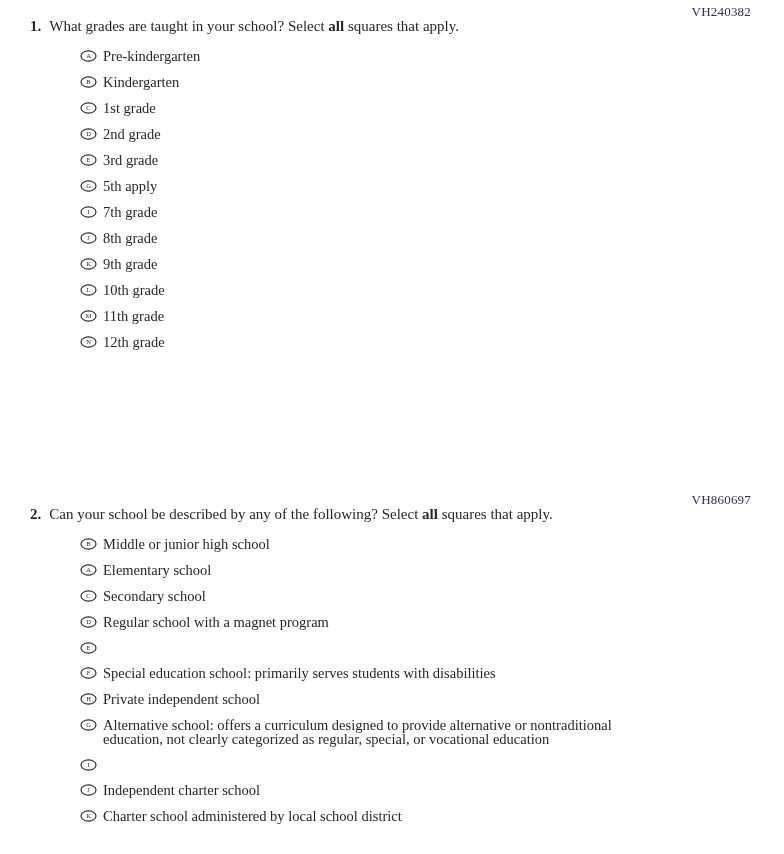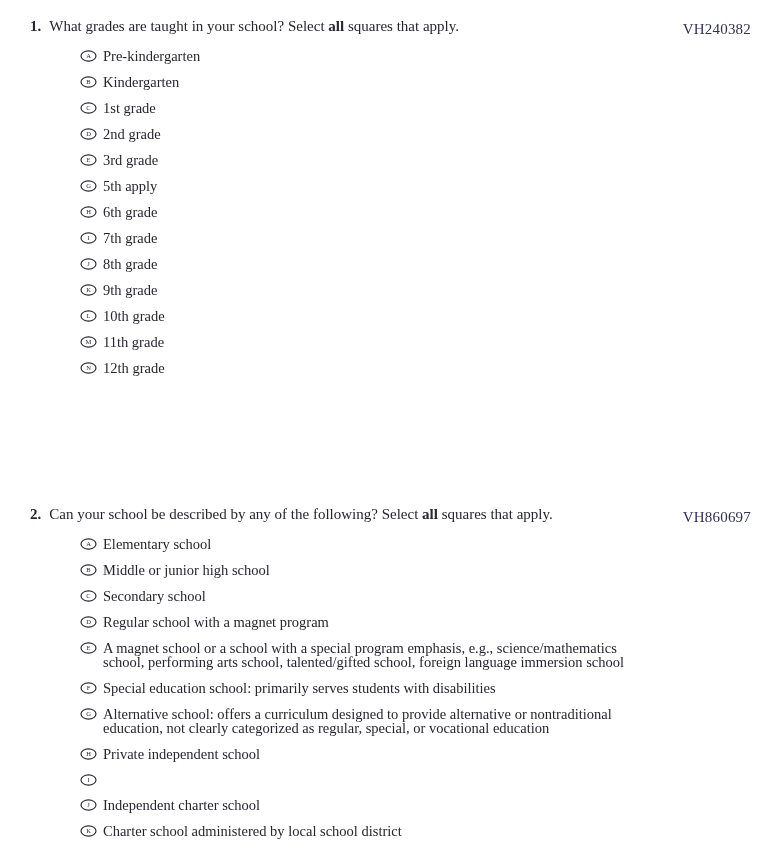--- a/index.html
+++ b/index.html
@@ -18,23 +18,23 @@
   .question-block {
     position: absolute;
     left: 0;
     width: 784px;
   }
   #qb0 { top: 0; }
   #qb1 { top: 488px; }
 
   .code {
     position: absolute;
-    top: 21px;
+    top: 4px;
     right: 33px;
-    font-size: 15px;
+    font-size: 13px;
     letter-spacing: 0.2px;
     color: #30305a;
   }
   .prompt {
     position: absolute;
     top: 18px;
     left: 30px;
     width: 724px;
     font-size: 15px;
     line-height: 17px;
@@ -136,29 +136,20 @@
               <ellipse cx="8.5" cy="6" rx="7.5" ry="5.1" fill="none" stroke="#26262e" stroke-width="1.15"></ellipse>
               <text x="8.5" y="8.3" text-anchor="middle" font-size="6.5" font-family="Liberation Serif, serif" fill="#26262e">G</text>
             </svg>
           </span>
           <span class="option-label">5th apply</span>
         </div>
         <div class="option-row">
           <span class="oval">
             <svg width="17" height="12" viewBox="0 0 17 12">
               <ellipse cx="8.5" cy="6" rx="7.5" ry="5.1" fill="none" stroke="#26262e" stroke-width="1.15"></ellipse>
-              <text x="8.5" y="8.3" text-anchor="middle" font-size="6.5" font-family="Liberation Serif, serif" fill="#26262e">H</text>
-            </svg>
-          </span>
-          <span class="option-label">6th grade</span>
-        </div>
-        <div class="option-row">
-          <span class="oval">
-            <svg width="17" height="12" viewBox="0 0 17 12">
-              <ellipse cx="8.5" cy="6" rx="7.5" ry="5.1" fill="none" stroke="#26262e" stroke-width="1.15"></ellipse>
               <text x="8.5" y="8.3" text-anchor="middle" font-size="6.5" font-family="Liberation Serif, serif" fill="#26262e">I</text>
             </svg>
           </span>
           <span class="option-label">7th grade</span>
         </div>
         <div class="option-row">
           <span class="oval">
             <svg width="17" height="12" viewBox="0 0 17 12">
               <ellipse cx="8.5" cy="6" rx="7.5" ry="5.1" fill="none" stroke="#26262e" stroke-width="1.15"></ellipse>
               <text x="8.5" y="8.3" text-anchor="middle" font-size="6.5" font-family="Liberation Serif, serif" fill="#26262e">J</text>
@@ -208,38 +199,38 @@
   <section class="question-block" id="qb1">
     <div class="code">VH860697</div>
     <div class="prompt">
       <span class="qnum">2.</span><span>Can your school be described by any of the following? Select </span><span class="bold">all</span><span> squares that apply.</span>
     </div>
     <div class="options">
         <div class="option-row">
           <span class="oval">
             <svg width="17" height="12" viewBox="0 0 17 12">
               <ellipse cx="8.5" cy="6" rx="7.5" ry="5.1" fill="none" stroke="#26262e" stroke-width="1.15"></ellipse>
+              <text x="8.5" y="8.3" text-anchor="middle" font-size="6.5" font-family="Liberation Serif, serif" fill="#26262e">B</text>
+            </svg>
+          </span>
+          <span class="option-label">Middle or junior high school</span>
+        </div>
+        <div class="option-row">
+          <span class="oval">
+            <svg width="17" height="12" viewBox="0 0 17 12">
+              <ellipse cx="8.5" cy="6" rx="7.5" ry="5.1" fill="none" stroke="#26262e" stroke-width="1.15"></ellipse>
               <text x="8.5" y="8.3" text-anchor="middle" font-size="6.5" font-family="Liberation Serif, serif" fill="#26262e">A</text>
             </svg>
           </span>
           <span class="option-label">Elementary school</span>
         </div>
         <div class="option-row">
           <span class="oval">
             <svg width="17" height="12" viewBox="0 0 17 12">
               <ellipse cx="8.5" cy="6" rx="7.5" ry="5.1" fill="none" stroke="#26262e" stroke-width="1.15"></ellipse>
-              <text x="8.5" y="8.3" text-anchor="middle" font-size="6.5" font-family="Liberation Serif, serif" fill="#26262e">B</text>
-            </svg>
-          </span>
-          <span class="option-label">Middle or junior high school</span>
-        </div>
-        <div class="option-row">
-          <span class="oval">
-            <svg width="17" height="12" viewBox="0 0 17 12">
-              <ellipse cx="8.5" cy="6" rx="7.5" ry="5.1" fill="none" stroke="#26262e" stroke-width="1.15"></ellipse>
               <text x="8.5" y="8.3" text-anchor="middle" font-size="6.5" font-family="Liberation Serif, serif" fill="#26262e">C</text>
             </svg>
           </span>
           <span class="option-label">Secondary school</span>
         </div>
         <div class="option-row">
           <span class="oval">
             <svg width="17" height="12" viewBox="0 0 17 12">
               <ellipse cx="8.5" cy="6" rx="7.5" ry="5.1" fill="none" stroke="#26262e" stroke-width="1.15"></ellipse>
               <text x="8.5" y="8.3" text-anchor="middle" font-size="6.5" font-family="Liberation Serif, serif" fill="#26262e">D</text>
@@ -247,55 +238,53 @@
           </span>
           <span class="option-label">Regular school with a magnet program</span>
         </div>
         <div class="option-row">
           <span class="oval">
             <svg width="17" height="12" viewBox="0 0 17 12">
               <ellipse cx="8.5" cy="6" rx="7.5" ry="5.1" fill="none" stroke="#26262e" stroke-width="1.15"></ellipse>
               <text x="8.5" y="8.3" text-anchor="middle" font-size="6.5" font-family="Liberation Serif, serif" fill="#26262e">E</text>
             </svg>
           </span>
-          <span class="option-label">A magnet school or a school with a special program emphasis, e.g., science/mathematics
-school, performing arts school, talented/gifted school, foreign language immersion school</span>
         </div>
         <div class="option-row">
           <span class="oval">
             <svg width="17" height="12" viewBox="0 0 17 12">
               <ellipse cx="8.5" cy="6" rx="7.5" ry="5.1" fill="none" stroke="#26262e" stroke-width="1.15"></ellipse>
               <text x="8.5" y="8.3" text-anchor="middle" font-size="6.5" font-family="Liberation Serif, serif" fill="#26262e">F</text>
             </svg>
           </span>
           <span class="option-label">Special education school: primarily serves students with disabilities</span>
+        </div>
+        <div class="option-row">
+          <span class="oval">
+            <svg width="17" height="12" viewBox="0 0 17 12">
+              <ellipse cx="8.5" cy="6" rx="7.5" ry="5.1" fill="none" stroke="#26262e" stroke-width="1.15"></ellipse>
+              <text x="8.5" y="8.3" text-anchor="middle" font-size="6.5" font-family="Liberation Serif, serif" fill="#26262e">H</text>
+            </svg>
+          </span>
+          <span class="option-label">Private independent school</span>
         </div>
         <div class="option-row">
           <span class="oval">
             <svg width="17" height="12" viewBox="0 0 17 12">
               <ellipse cx="8.5" cy="6" rx="7.5" ry="5.1" fill="none" stroke="#26262e" stroke-width="1.15"></ellipse>
               <text x="8.5" y="8.3" text-anchor="middle" font-size="6.5" font-family="Liberation Serif, serif" fill="#26262e">G</text>
             </svg>
           </span>
           <span class="option-label">Alternative school: offers a curriculum designed to provide alternative or nontraditional
 education, not clearly categorized as regular, special, or vocational education</span>
         </div>
         <div class="option-row">
           <span class="oval">
             <svg width="17" height="12" viewBox="0 0 17 12">
               <ellipse cx="8.5" cy="6" rx="7.5" ry="5.1" fill="none" stroke="#26262e" stroke-width="1.15"></ellipse>
-              <text x="8.5" y="8.3" text-anchor="middle" font-size="6.5" font-family="Liberation Serif, serif" fill="#26262e">H</text>
-            </svg>
-          </span>
-          <span class="option-label">Private independent school</span>
-        </div>
-        <div class="option-row">
-          <span class="oval">
-            <svg width="17" height="12" viewBox="0 0 17 12">
-              <ellipse cx="8.5" cy="6" rx="7.5" ry="5.1" fill="none" stroke="#26262e" stroke-width="1.15"></ellipse>
               <text x="8.5" y="8.3" text-anchor="middle" font-size="6.5" font-family="Liberation Serif, serif" fill="#26262e">I</text>
             </svg>
           </span>
         </div>
         <div class="option-row">
           <span class="oval">
             <svg width="17" height="12" viewBox="0 0 17 12">
               <ellipse cx="8.5" cy="6" rx="7.5" ry="5.1" fill="none" stroke="#26262e" stroke-width="1.15"></ellipse>
               <text x="8.5" y="8.3" text-anchor="middle" font-size="6.5" font-family="Liberation Serif, serif" fill="#26262e">J</text>
             </svg>

